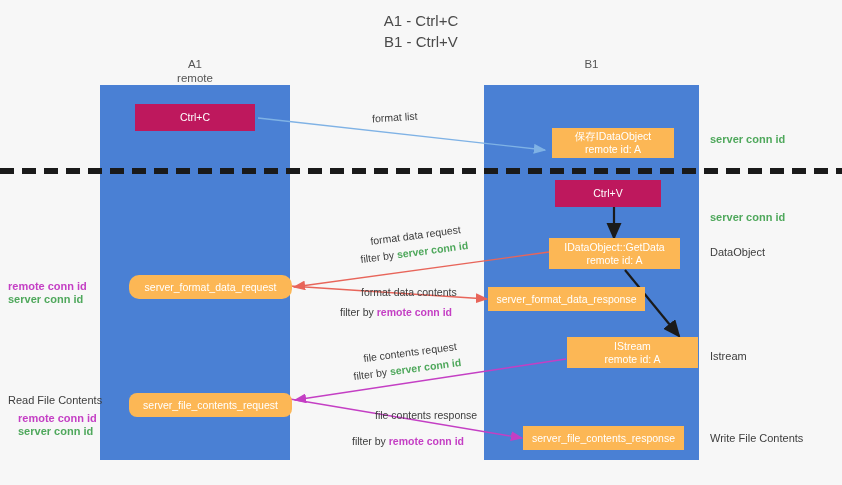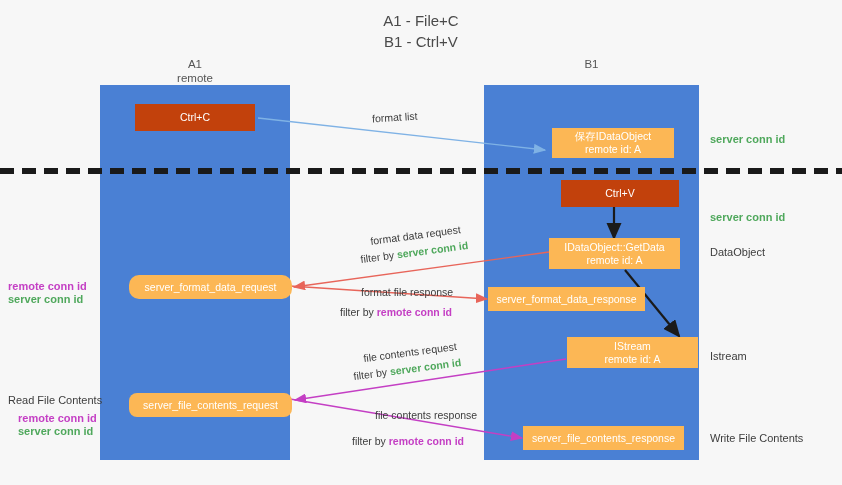--- a/index.html
+++ b/index.html
@@ -63,21 +63,21 @@
     display: flex;
     flex-direction: column;
     align-items: center;
     justify-content: center;
     color: #ffffff;
     font-size: 10.5px;
     line-height: 13px;
     text-align: center;
     padding: 2px 4px;
   }
-  .node.green  { background: #c2410c; }
+  .node.green  { background: #be185d; }
   .node.orange { background: #fcb755; }
   .node .l2 { font-size: 10.5px; }
 
   
   .side-label {
     font-size: 11px;
     line-height: 14px;
   }
   .side-label.green   { color: #4fa85c; font-weight: bold; }
   .side-label.magenta { color: #c43fc4; font-weight: bold; }
@@ -99,21 +99,21 @@
     width: 842px; height: 485px;
     pointer-events: none;
   }
 </style>
 </head>
 <body>
 
 <div id="stage">
 
   <div id="title-block" class="abs">
-    <div>A1 - File+C</div>
+    <div>A1 - Ctrl+C</div>
     <div>B1 - Ctrl+V</div>
   </div>
 
   <div id="col-header-a1" class="abs col-header">
     <div>A1</div>
     <div>remote</div>
   </div>
   <div id="col-header-b1" class="abs col-header">
     <div>B1</div>
   </div>
@@ -164,21 +164,21 @@
 
   <div class="abs node orange" style="left:129px; top:393px; width:163px; height:24px;border-radius:8px;">
     <div>server_file_contents_request</div>
   </div>
 
   <div class="abs node orange" style="left:552px; top:128px; width:122px; height:30px;">
     <div>保存IDataObject</div>
     <div class="l2">remote id: A</div>
   </div>
 
-  <div class="abs node green" style="left:555px; top:180px; width:118px; height:27px;margin-left:6px;">
+  <div class="abs node green" style="left:555px; top:180px; width:106px; height:27px;">
     <div>Ctrl+V</div>
   </div>
 
   <div class="abs node orange" style="left:549px; top:238px; width:131px; height:31px;">
     <div>IDataObject::GetData</div>
     <div class="l2">remote id: A</div>
   </div>
 
   <div class="abs node orange" style="left:488px; top:287px; width:157px; height:24px;">
     <div>server_format_data_response</div>
@@ -210,21 +210,21 @@
   <div class="abs side-label magenta" style="left:18px; top:411px;">remote conn id</div>
   <div class="abs side-label green" style="left:18px; top:424px;">server conn id</div>
 
   <div class="abs edge-label" style="left:372px; top:110px; transform: rotate(-3.5deg);">format list</div>
 
   <div class="abs edge-label" style="left:370px; top:228px; transform: rotate(-7.5deg);">format data request</div>
   <div class="abs edge-label" style="left:360px; top:245px; transform: rotate(-7.5deg);">
     <span>filter by </span><span class="hl-green">server conn id</span>
   </div>
 
-  <div class="abs edge-label" style="left:361px; top:285px;">format file response</div>
+  <div class="abs edge-label" style="left:361px; top:285px;">format data contents</div>
   <div class="abs edge-label" style="left:340px; top:305px;">
     <span>filter by </span><span class="hl-magenta">remote conn id</span>
   </div>
 
   <div class="abs edge-label" style="left:363px; top:345px; transform: rotate(-7.5deg);">file contents request</div>
   <div class="abs edge-label" style="left:353px; top:362px; transform: rotate(-7.5deg);">
     <span>filter by </span><span class="hl-green">server conn id</span>
   </div>
 
   <div class="abs edge-label" style="left:375px; top:408px;">file contents response</div>

